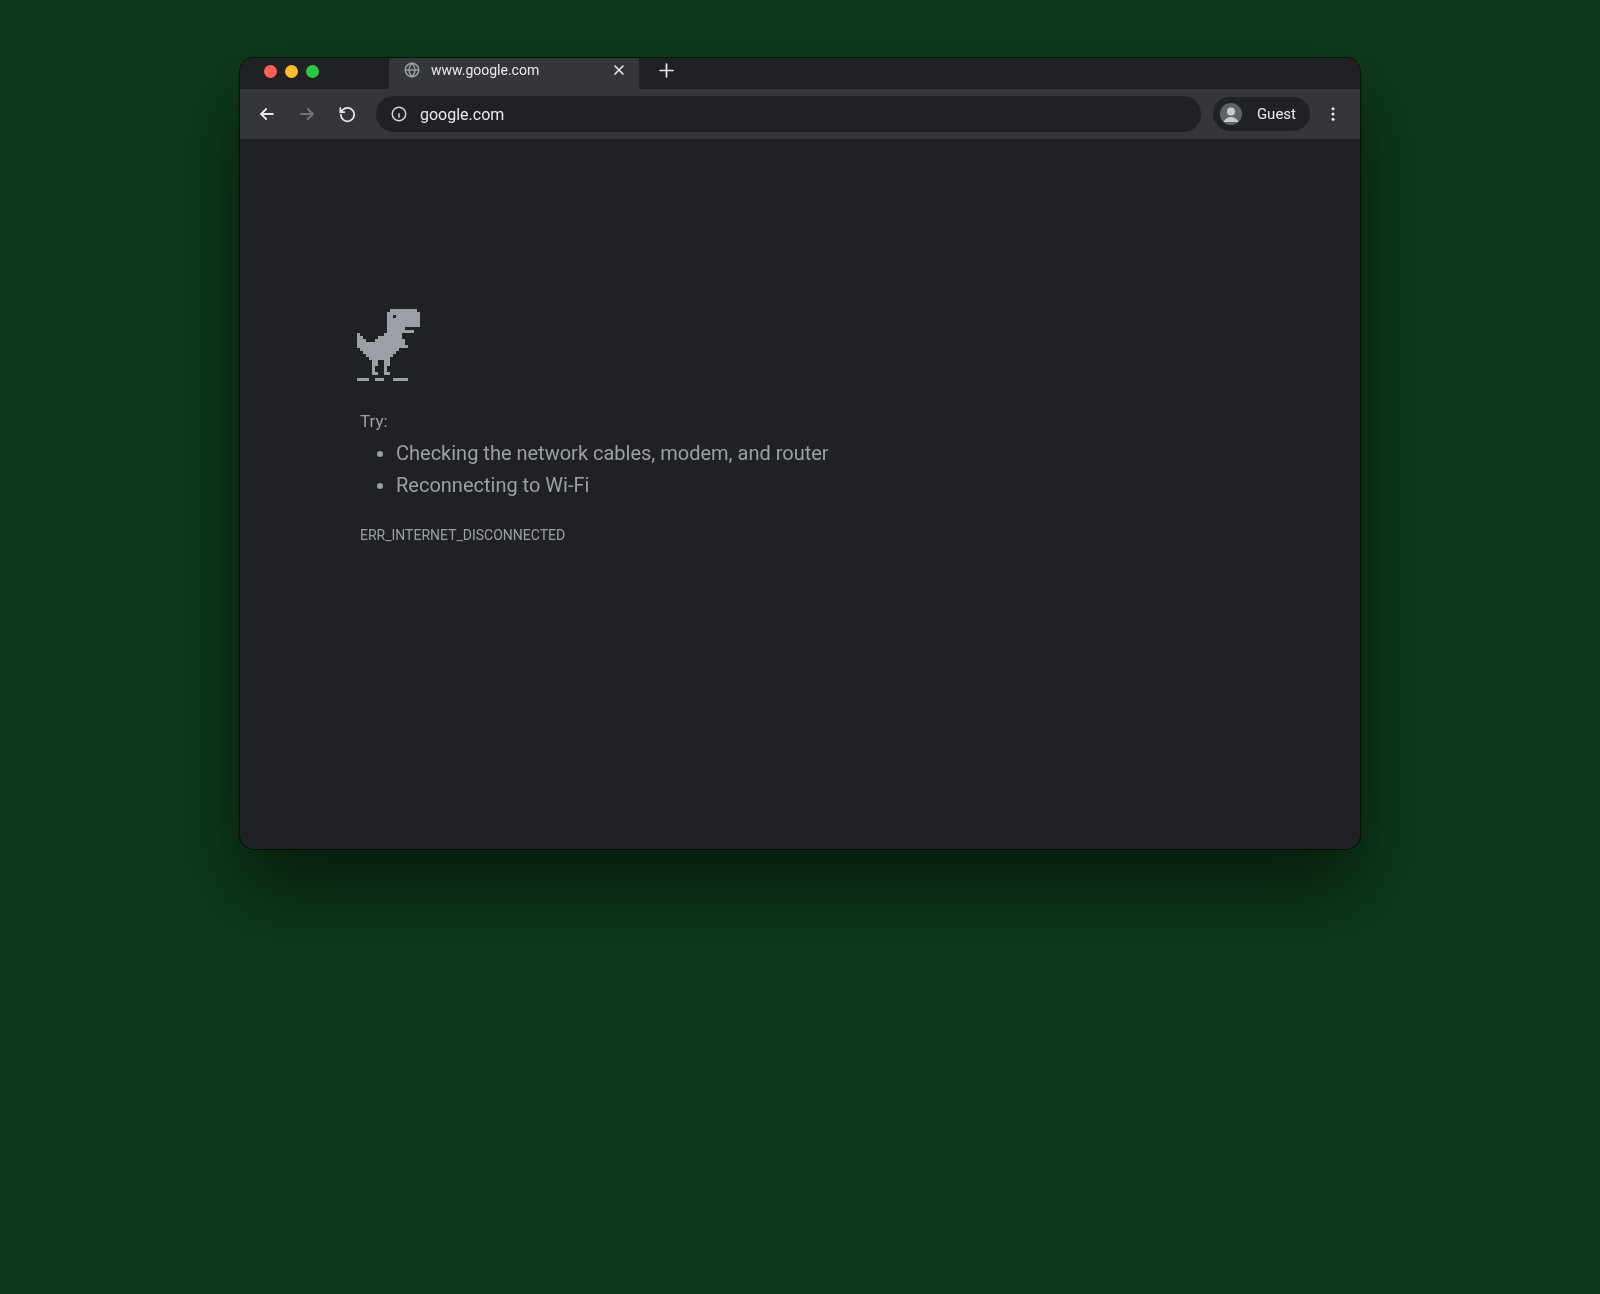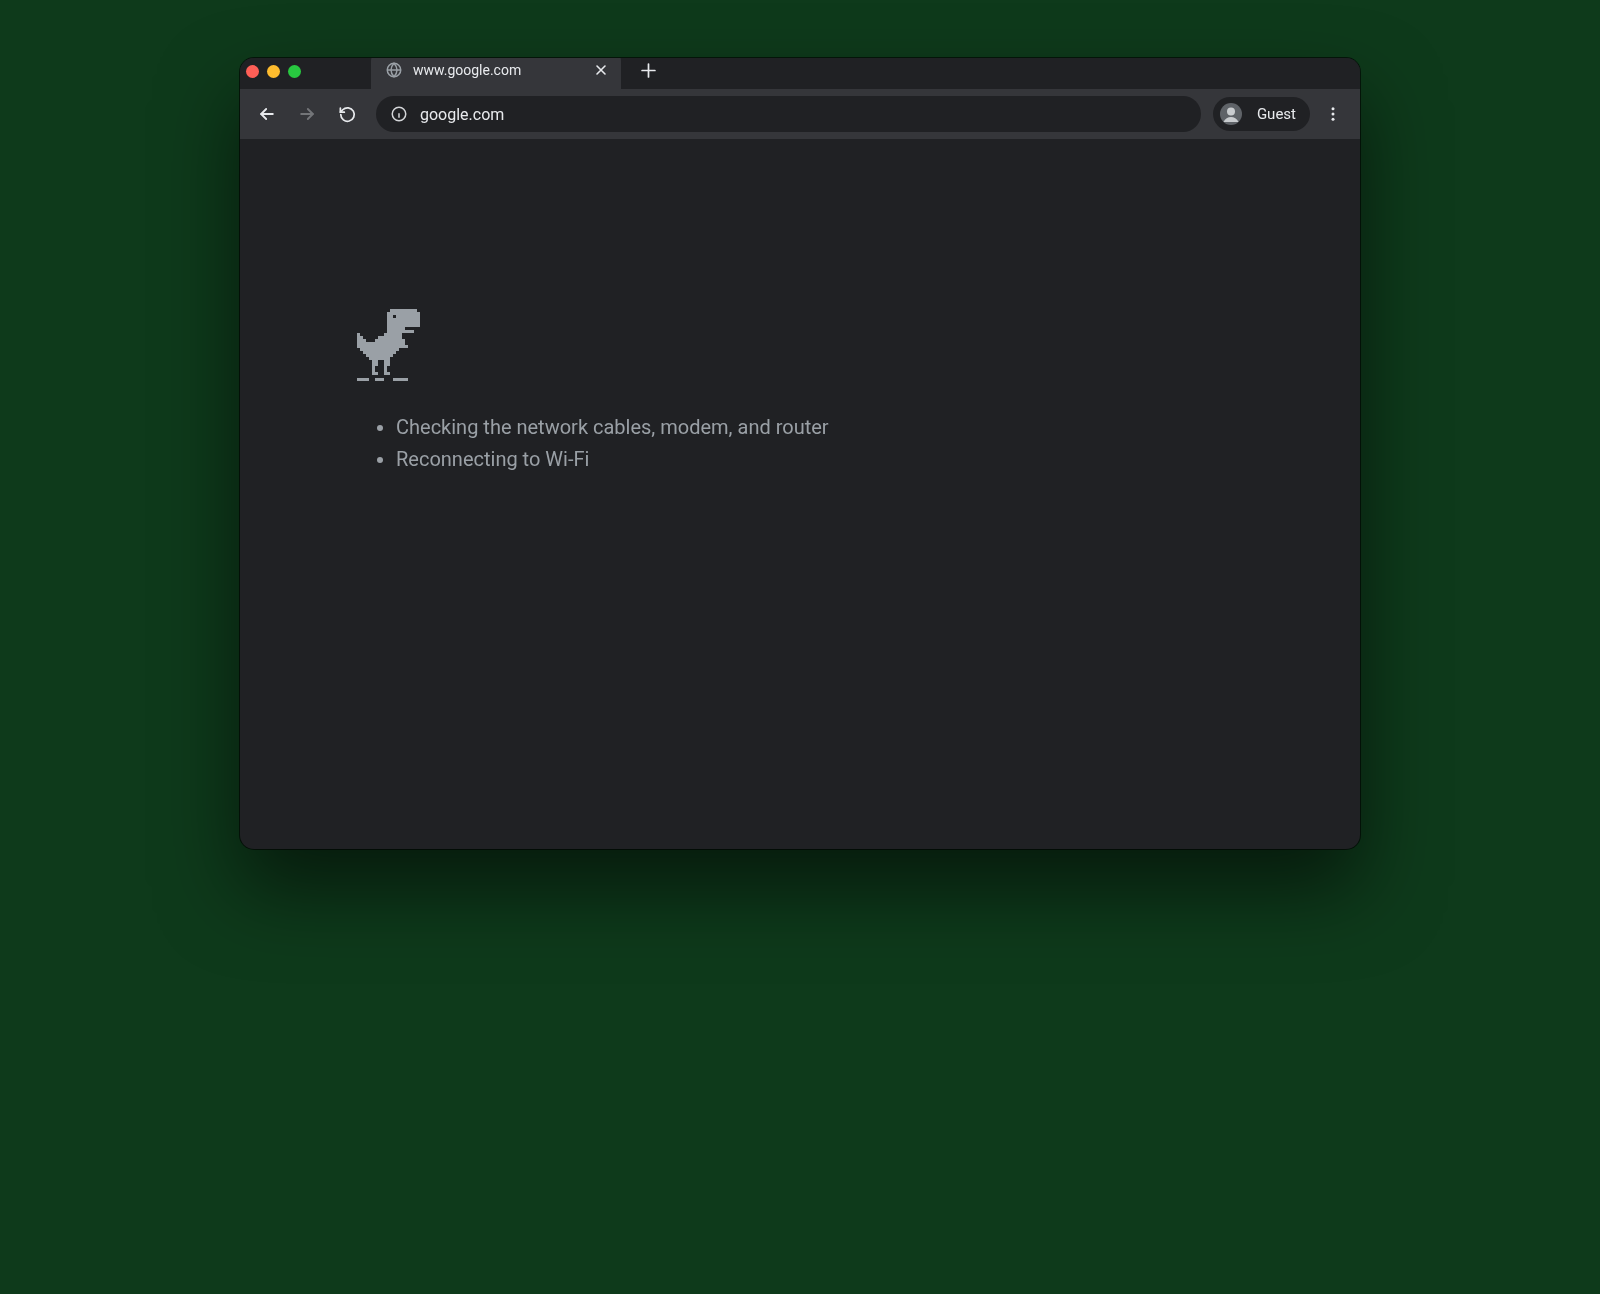--- a/index.html
+++ b/index.html
@@ -28,21 +28,21 @@
     border-radius:14px;
     box-shadow:0 40px 80px rgba(0,0,0,0.55),0 0 0 1px rgba(0,0,0,0.6);
     overflow:hidden;
   }
   
   .tabstrip{
     height:31px;
     background:var(--tabstrip-bg);
     display:flex;
     align-items:flex-end;
-    padding-left:6px;
+    padding-left:24px;
   }
   .traffic{
     display:flex;
     gap:8px;
     align-self:center;
     margin-right:70px;
     margin-bottom:4px;
   }
   .dot{width:13px;height:13px;border-radius:50%;}
   .dot.r{background:#ff5f57;}
@@ -256,19 +256,21 @@
           <rect x="18" y="38" width="2" height="4"></rect>
           <rect x="10" y="42" width="4" height="2"></rect>
           <rect x="18" y="42" width="4" height="2"></rect>
 
           <rect x="0" y="46" width="8" height="2"></rect>
           <rect x="12" y="46" width="6" height="2"></rect>
           <rect x="24" y="46" width="10" height="2"></rect>
         </g>
       </svg>
     </div>
+    <p class="try">Try:</p>
     <ul>
       <li>Checking the network cables, modem, and router</li>
       <li>Reconnecting to Wi-Fi</li>
     </ul>
+    <div class="errcode">ERR_INTERNET_DISCONNECTED</div>
   </div>
 
 </div>
 
 </body></html>

